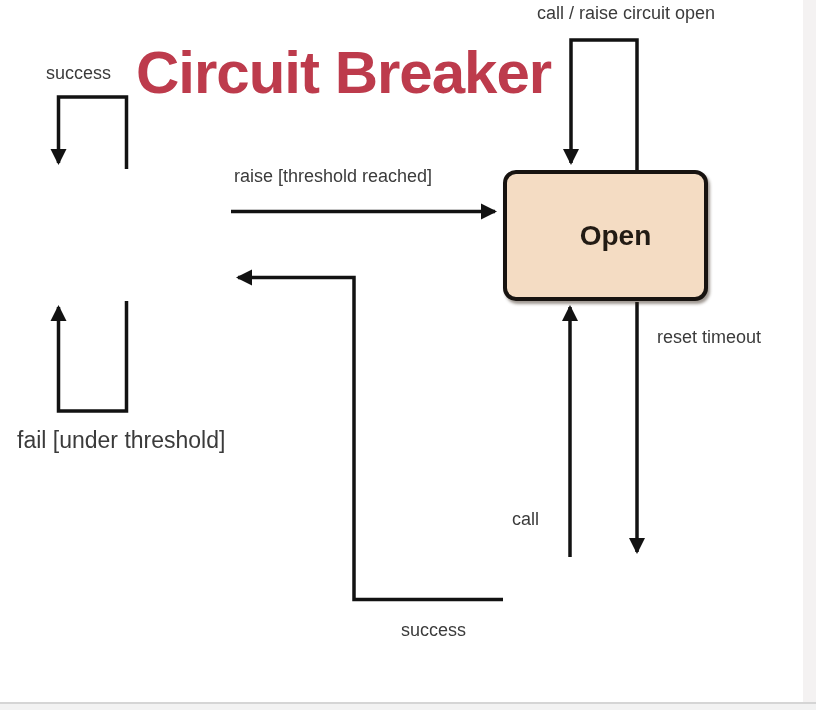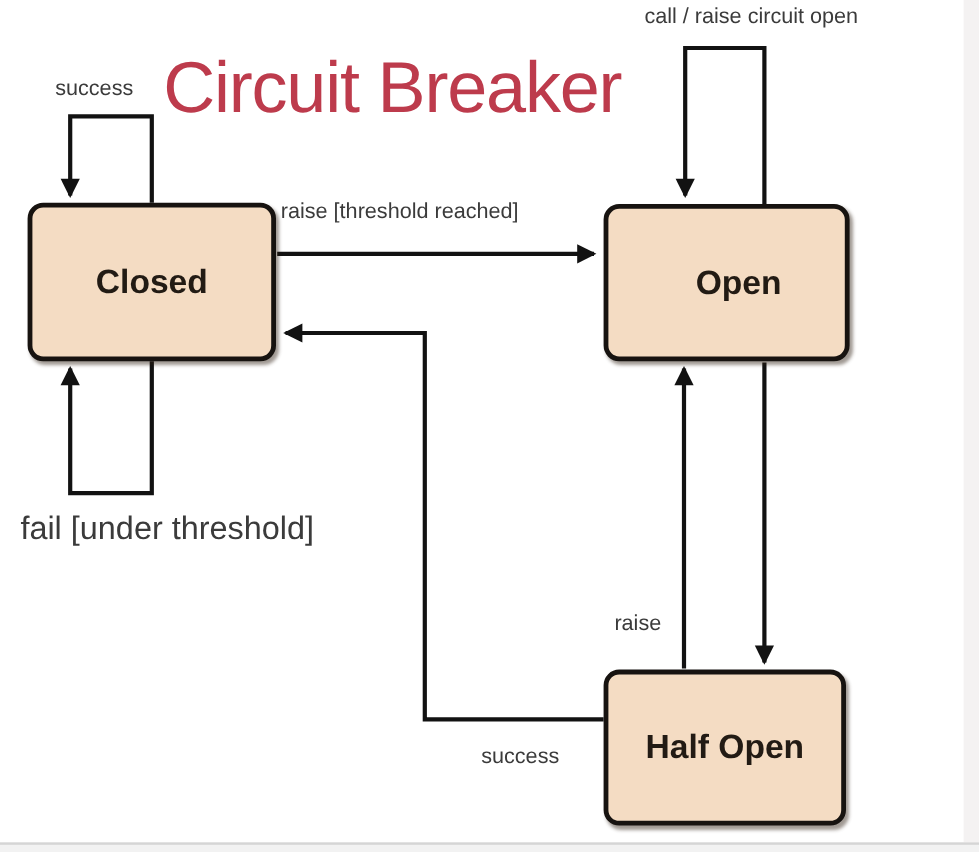--- a/index.html
+++ b/index.html
@@ -7,21 +7,21 @@
     font-family:"Liberation Sans","DejaVu Sans",sans-serif;
   }
   #stage{
     position:relative; width:816px; height:710px; background:#ffffff;
     overflow:hidden;
     --state-fill:#f4dcc3; --state-border:#171310; --arrow:#121212;
     --label:#3b3b3b; --state-text:#221b14; --title:#bd3b4c;
   }
   .title{
     position:absolute; left:136px; top:42px;
-    font-size:60px; line-height:62px; font-weight:normal;
+    font-size:60px; line-height:62px; font-weight:bold;
     letter-spacing:-1px; color:var(--title); white-space:nowrap;
   }
   .state{
     position:absolute; box-sizing:border-box;
     background:var(--state-fill);
     border:4px solid var(--state-border);
     border-radius:13px;
     box-shadow:2px 3px 3px rgba(45,28,15,.45);
     display:flex; align-items:center; justify-content:center;
     font-size:28px; font-weight:bold; color:var(--state-text);
@@ -30,21 +30,21 @@
   #state-open    { left:503px; top:170px; width:205px; height:131px;padding-left:20px; }
   #state-halfopen{ left:503px; top:558px; width:202px; height:130px; }
   .edge-label{
     position:absolute; font-size:18px; line-height:26px;
     color:var(--label); white-space:nowrap;
   }
   #lbl-success-top   { left:46px;  top:60px; }
   #lbl-call-raise    { left:537px; top:0px; }
   #lbl-fail-threshold{ left:234px; top:163px; }
   #lbl-reset-timeout { left:657px; top:324px; }
-  #lbl-fail-under    { left:17px;  top:427px; font-size:27px; }
+  #lbl-fail-under    { left:17px;  top:427px; font-size:23px; }
   #lbl-fail          { left:512px; top:506px; }
   #lbl-success-bottom{ left:401px; top:617px; }
   svg.wires{ position:absolute; left:0; top:0; width:816px; height:710px; }
   svg.wires path.wire{
     fill:none; stroke:var(--arrow); stroke-width:3.5px; stroke-linejoin:miter;
   }
   .bottom-strip{
     position:absolute; left:0; right:0; bottom:0; height:6px;
     background:#f2f2f2; border-top:2px solid #d5d5d5;
   }
@@ -68,32 +68,27 @@
     <path class="wire" marker-end="url(#ah)" d="M637 170 L637 40 L571 40 L571 163"></path>
     <path class="wire" marker-end="url(#ah)" d="M231 211.5 L495 211.5"></path>
     <path class="wire" marker-end="url(#ah)" d="M126.5 301 L126.5 411 L58.5 411 L58.5 307"></path>
     <path class="wire" marker-end="url(#ah)" d="M503 599.5 L354 599.5 L354 277.5 L238 277.5"></path>
     <path class="wire" marker-end="url(#ah)" d="M570 557 L570 307"></path>
     <path class="wire" marker-end="url(#ah)" d="M637 302 L637 552"></path>
   </svg>
 
   <div class="title">Circuit Breaker</div>
 
-  <div class="state" id="state-closed">
-    <span>Closed</span>
-  </div>
   <div class="state" id="state-open">
     <span>Open</span>
-  </div>
-  <div class="state" id="state-halfopen">
-    <span>Half Open</span>
   </div>
 
   <div class="edge-label" id="lbl-success-top">success</div>
   <div class="edge-label" id="lbl-call-raise">call / raise circuit open</div>
   <div class="edge-label" id="lbl-fail-threshold">raise [threshold reached]</div>
   <div class="edge-label" id="lbl-fail-under">fail [under threshold]</div>
   <div class="edge-label" id="lbl-success-bottom">success</div>
-  <div class="edge-label" id="lbl-fail">raise</div>
+  <div class="edge-label" id="lbl-fail">call</div>
+  <div class="edge-label" id="lbl-reset-timeout">reset timeout</div>
 
   <div class="right-strip"></div>
   <div class="bottom-strip"></div>
 </div>
 
 </body></html>

